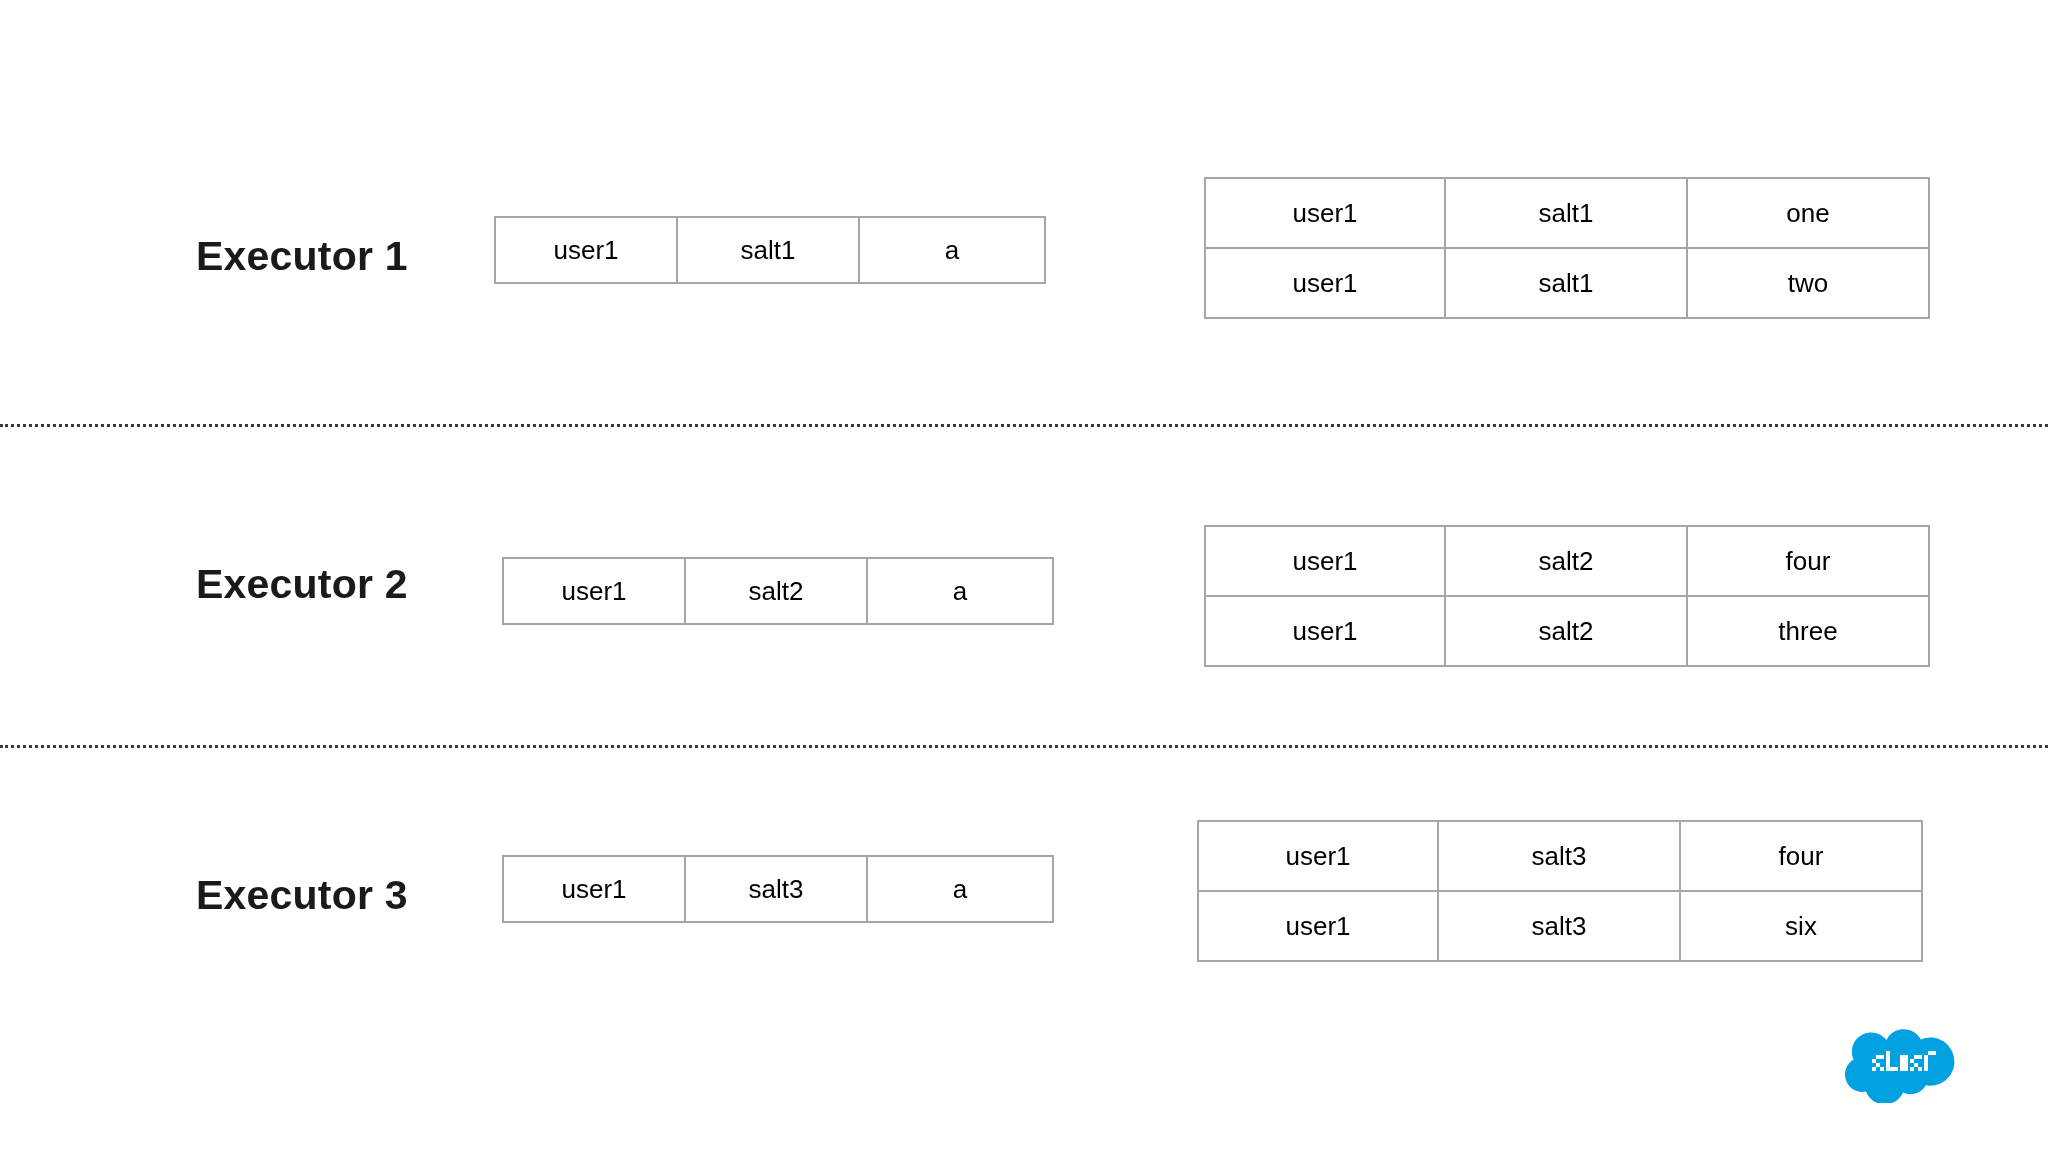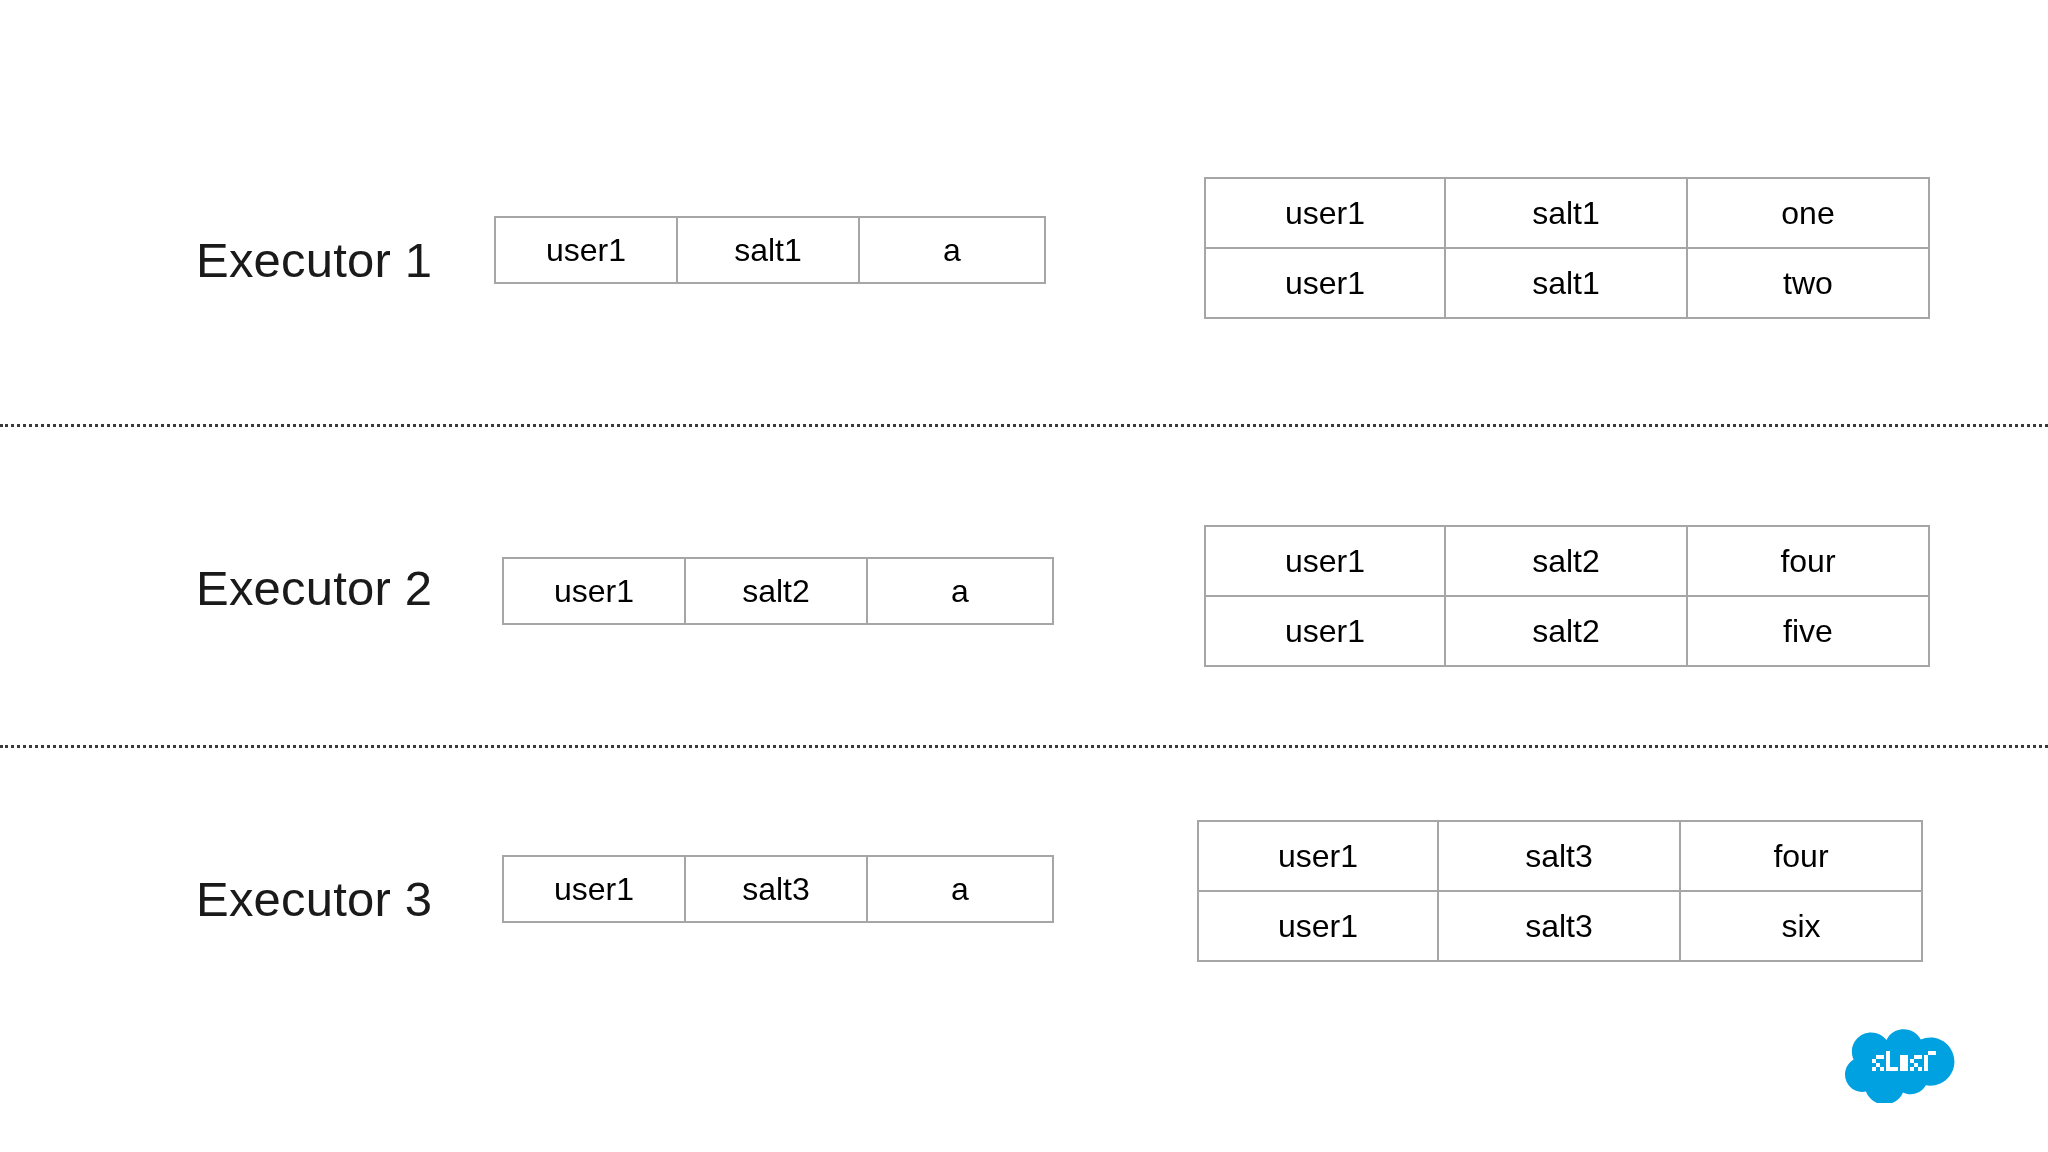--- a/index.html
+++ b/index.html
@@ -18,40 +18,40 @@
 
   .slide {
     position: absolute;
     inset: 0;
     background: #ffffff;
   }
 
   
   .exec-label {
     position: absolute;
-    font-size: 49px;
+    font-size: 41px;
     line-height: 1;
-    font-weight: 400;
+    font-weight: 700;
     color: #1a1a1a;
     white-space: nowrap;
     letter-spacing: 0.2px;
   }
 
   
   .tbl {
     position: absolute;
     border-collapse: collapse;
     table-layout: fixed;
     background: #ffffff;
   }
   .tbl td {
     border: 2px solid #a6a6a6;
     text-align: center;
     vertical-align: middle;
-    font-size: 32px;
+    font-size: 26px;
     color: #000000;
     font-family: "Liberation Sans", sans-serif;
     padding: 0;
     background: #ffffff;
     white-space: nowrap;
   }
 
   
   .tbl-left td { height: 64px; }
   .tbl-left .c-key  { width: 180px; }
@@ -130,21 +130,21 @@
   <table class="tbl tbl-right" style="left:1204px; top:525px;">
     <tbody>
         <tr>
       <td class="c-key">user1</td>
       <td class="c-salt">salt2</td>
       <td class="c-val">four</td>
     </tr>
     <tr>
       <td class="c-key">user1</td>
       <td class="c-salt">salt2</td>
-      <td class="c-val">five</td>
+      <td class="c-val">three</td>
     </tr>
   </tbody>
     </table>
 
   <div class="divider" style="top:745px;"></div>
 
   <div class="exec-label" style="left:196px; top:875px;text-align:right;">Executor 3</div>
 
   <table class="tbl tbl-left" style="left:502px; top:855px;">
     <tbody>

